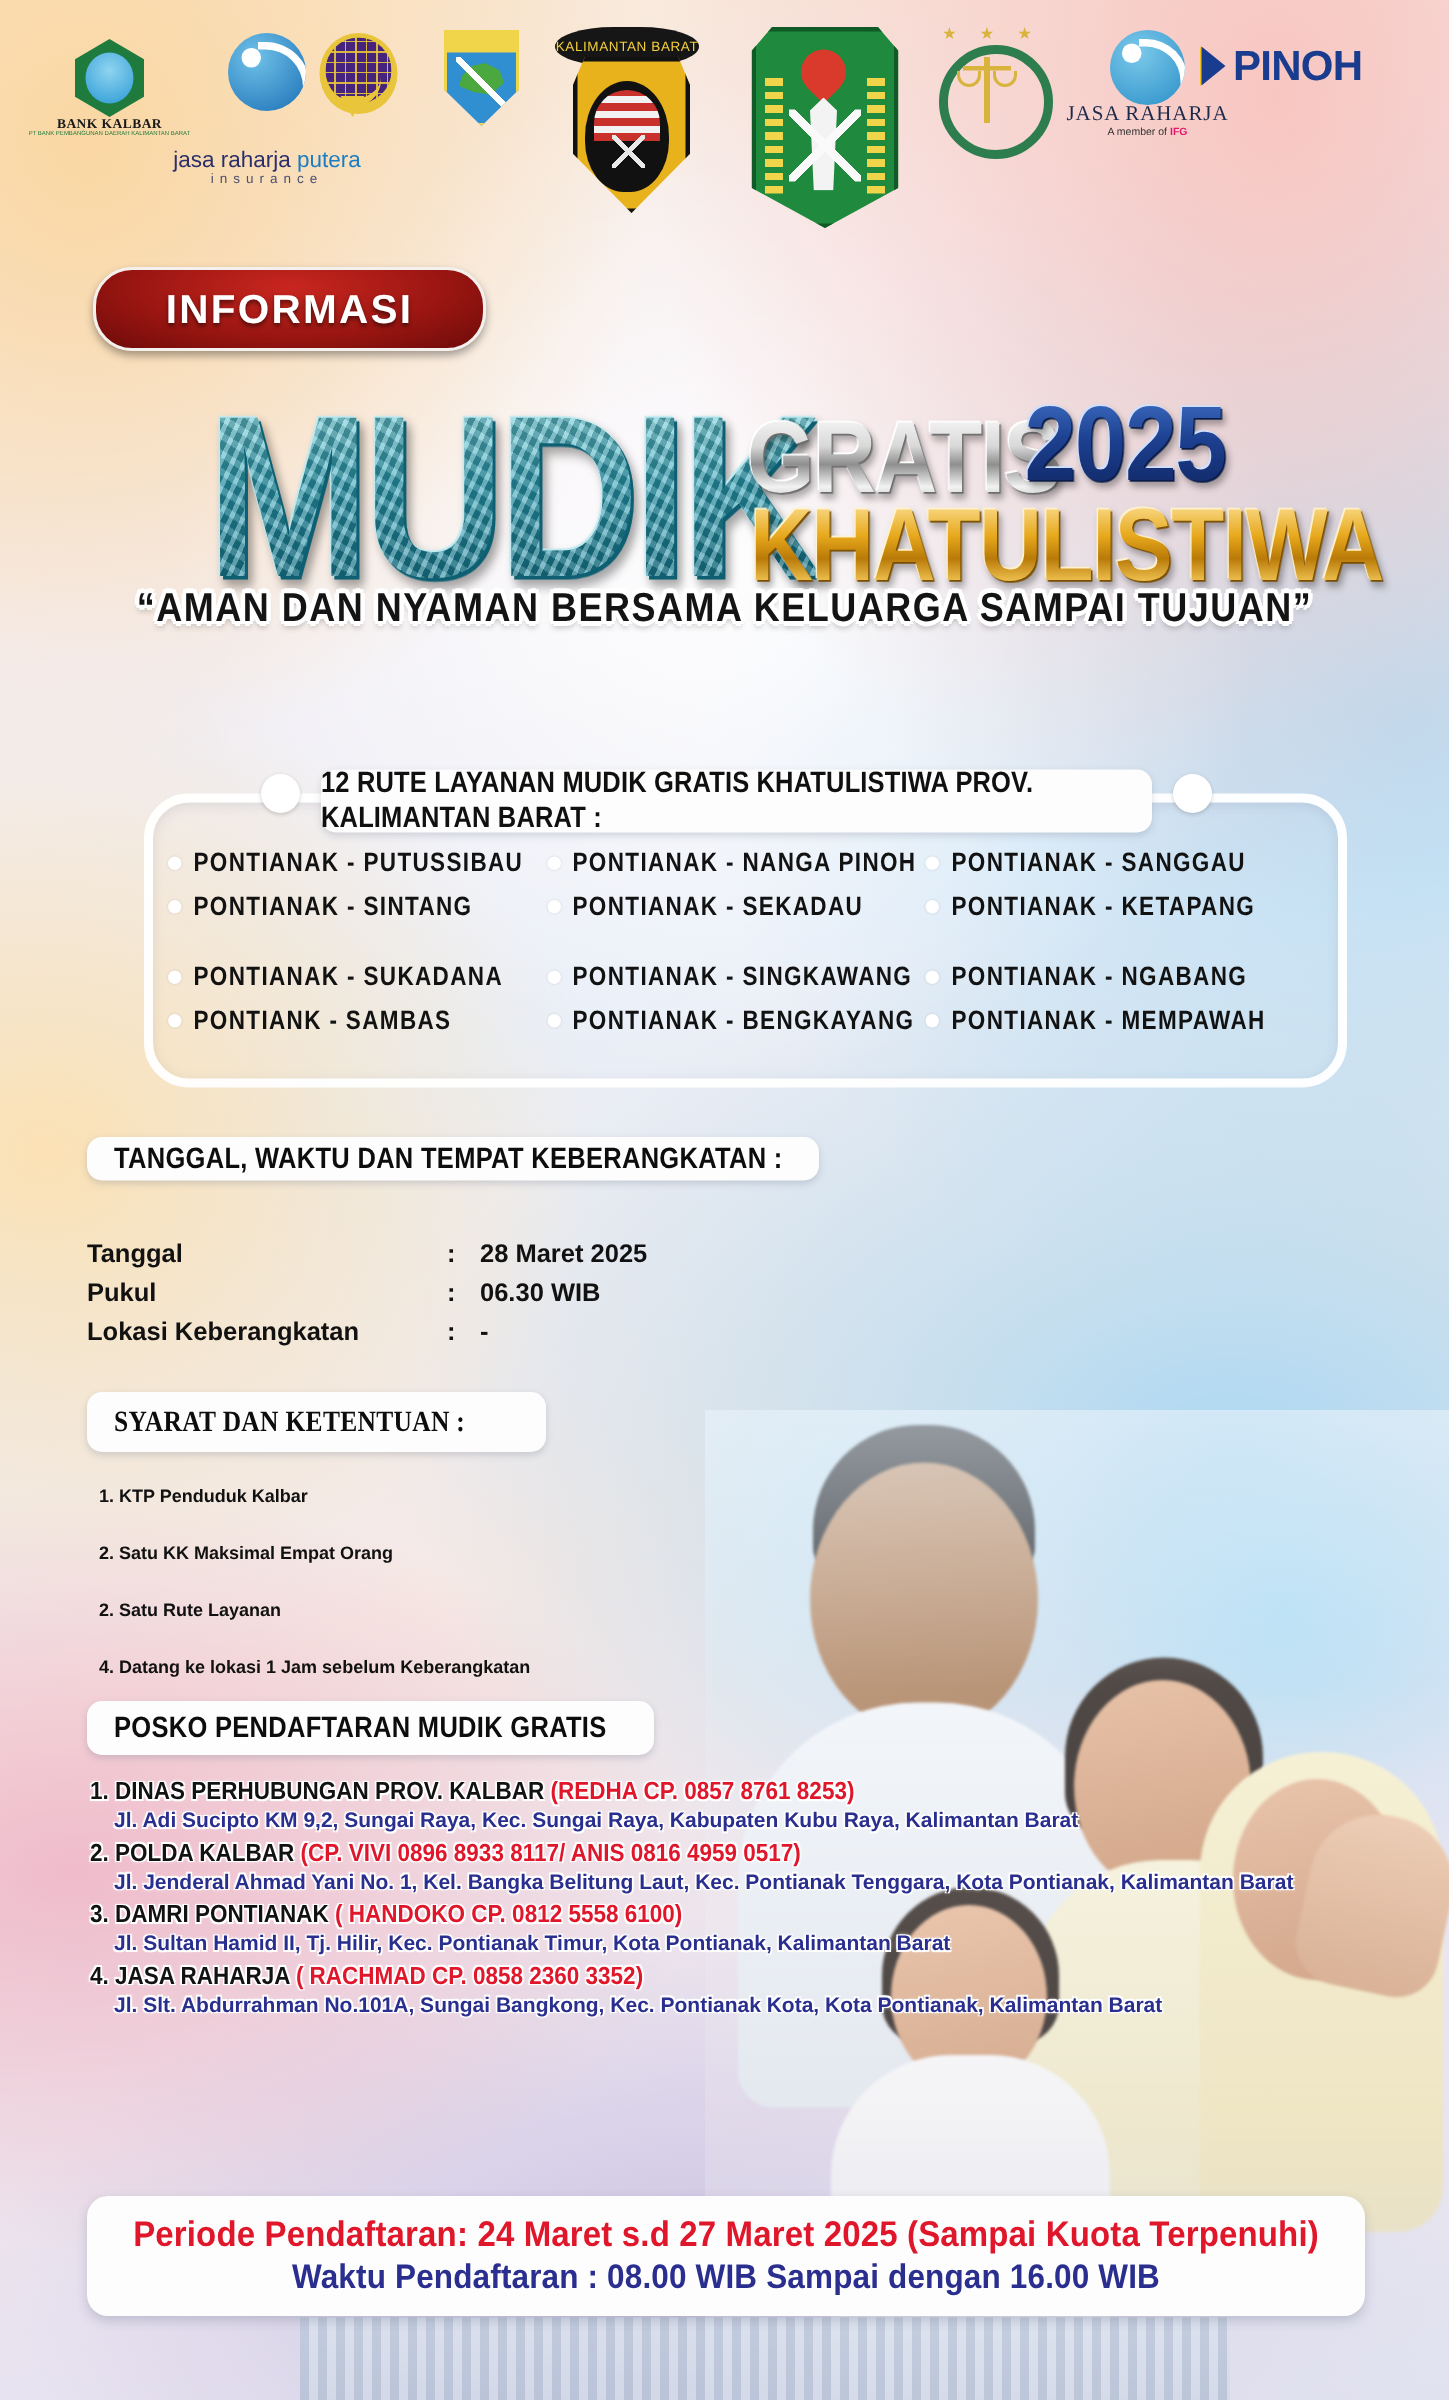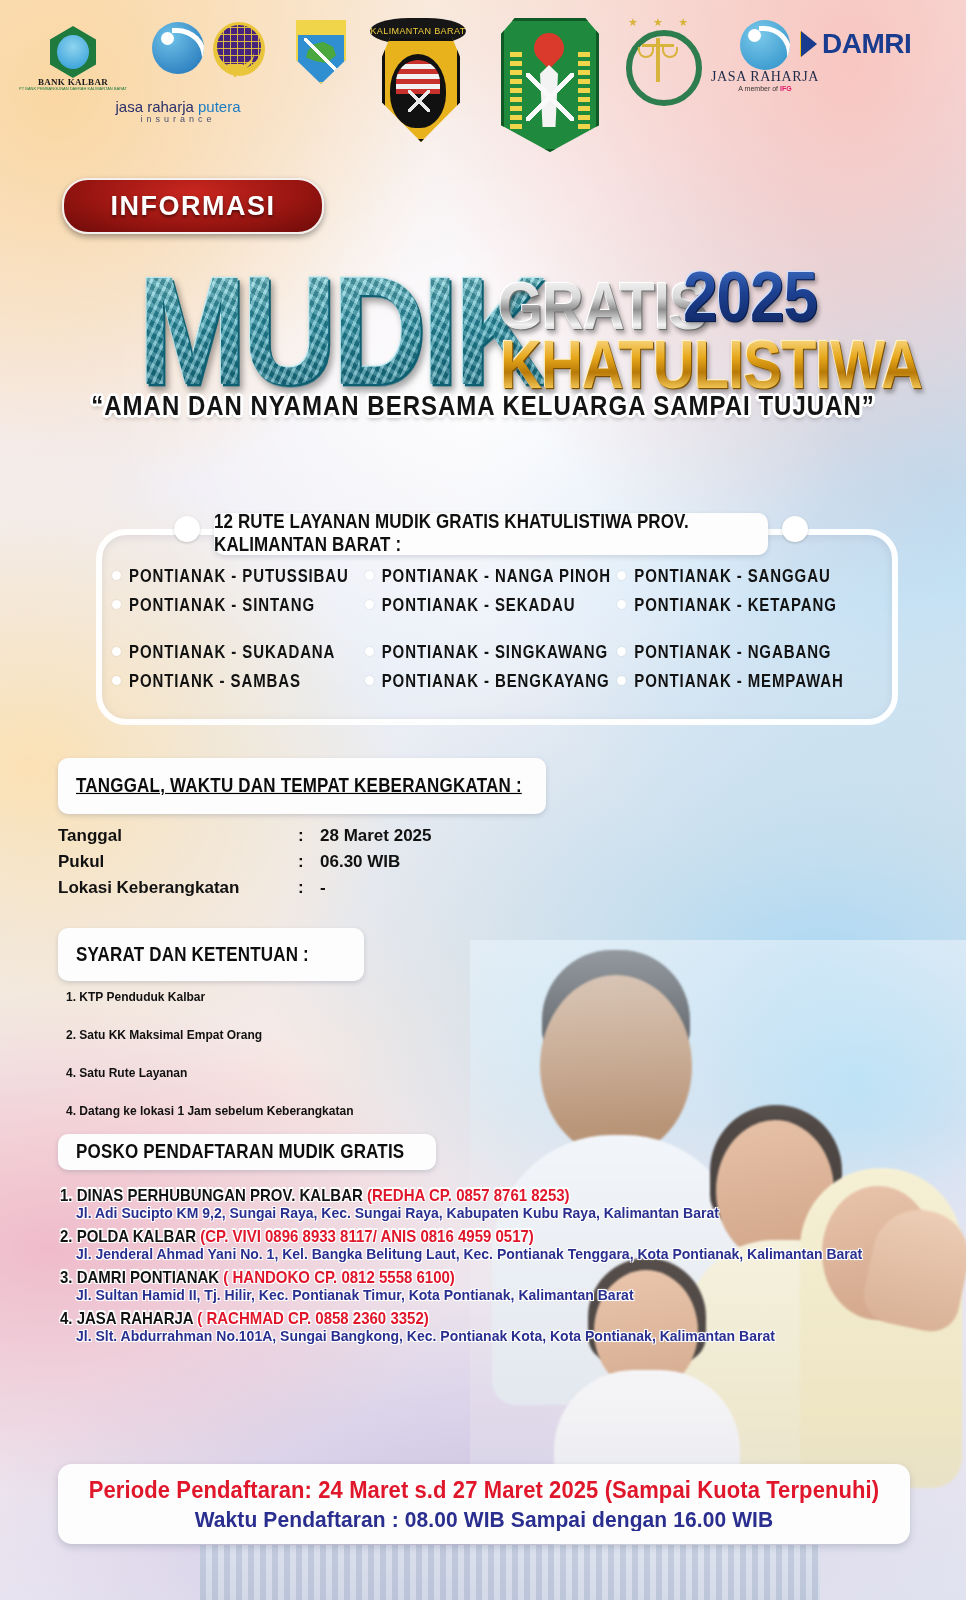--- a/index.html
+++ b/index.html
@@ -229,22 +229,22 @@
   .rtext{font-size:15px;font-weight:bold;color:#121212;letter-spacing:.9px;transform:scaleY(1.18);white-space:nowrap;}
 
   
   .wbox{
     position:absolute;background:#fdfdfd;border-radius:10px;
     box-shadow:0 2px 5px rgba(110,120,140,.28);
     display:flex;align-items:center;padding-left:18px;
   }
   .wbox span{font-size:17px;font-weight:bold;color:#0d0d0d;letter-spacing:.2px;transform:scaleY(1.15);}
 
-  .box-tanggal{left:58px;top:758px;width:470px;height:56px;text-decoration:underline;}
-  .box-syarat{left:58px;top:928px;width:288px;height:53px;}
+  .box-tanggal{left:58px;top:758px;width:470px;height:29px;}
+  .box-syarat{left:58px;top:928px;width:288px;height:40px;font-family:Liberation Serif, serif;}
   .box-posko{left:58px;top:1134px;width:360px;height:36px;}
 
   
   .dtl{position:absolute;left:58px;top:820px;width:520px;font-size:17px;color:#111;font-weight:bold;}
   .dtl-row{display:flex;height:26px;align-items:flex-end;}
   .dtl-k{width:240px;}
   .dtl-c{width:22px;}
   .dtl-v{}
 
   
@@ -367,21 +367,21 @@
       <div class="jr-mark"></div>
       <div class="lg-cap">
         <div class="jr-t">JASA RAHARJA</div>
         <div class="jr-s"><span>A member of </span><b>IFG</b></div>
       </div>
     </div>
 
     <div class="logo damri" style="left:800px;top:28px;">
       <span class="damri-ch"></span>
       <span class="damri-ch2"></span>
-      <span class="damri-t">DAMRI</span>
+      <span class="damri-t">PINOH</span>
     </div>
   </div>
 
   <div class="informasi">
     <span>INFORMASI</span>
   </div>
 
   <div class="hero">
     <div class="mudik">MUDIK</div>
     <div class="gratis">GRATIS</div>
@@ -491,21 +491,21 @@
       <span class="dtl-v">-</span>
     </div>
   </div>
 
   <div class="wbox box-syarat">
     <span>SYARAT DAN KETENTUAN :</span>
   </div>
   <div class="terms">
     <div>1. KTP Penduduk Kalbar</div>
     <div>2. Satu KK Maksimal Empat Orang</div>
-    <div>4. Satu Rute Layanan</div>
+    <div>2. Satu Rute Layanan</div>
     <div>4. Datang ke lokasi 1 Jam sebelum Keberangkatan</div>
   </div>
 
   <div class="wbox box-posko">
     <span>POSKO PENDAFTARAN MUDIK GRATIS</span>
   </div>
   <div class="posko">
 
     <div class="pk-item">
       <div class="pk-line1">

